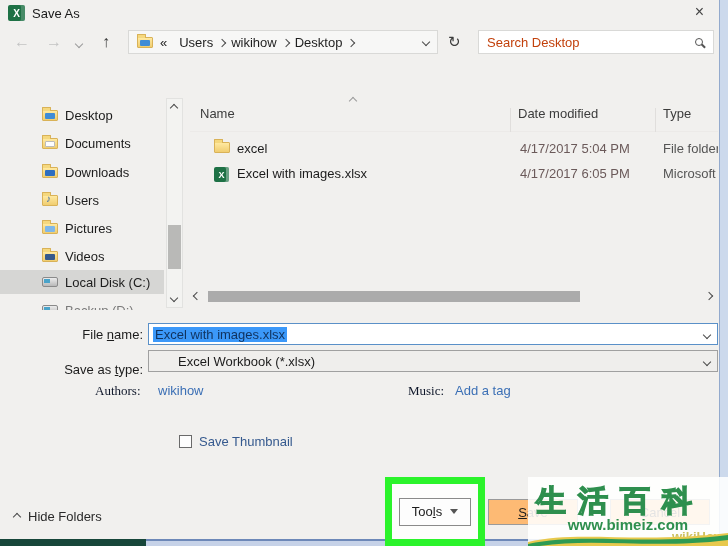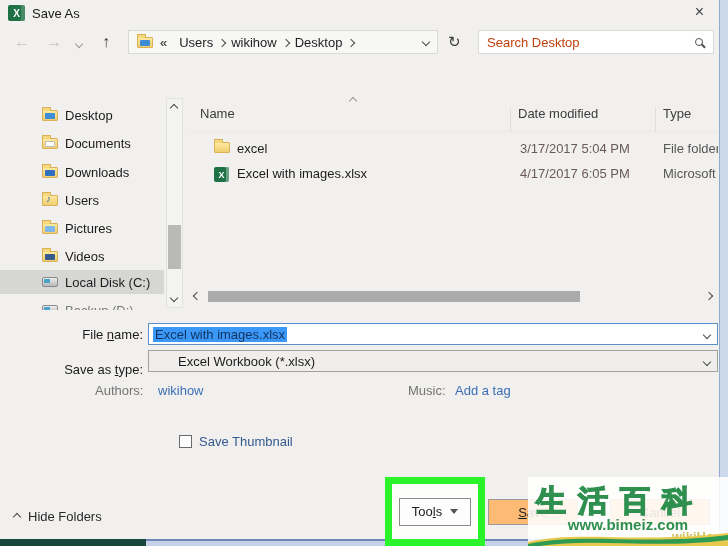--- a/index.html
+++ b/index.html
@@ -86,21 +86,21 @@
   .hs-thumb { position:absolute; left:18px; top:1px; width:372px; height:11px; background:#ababab; }
 
   
   .frm-label { position:absolute; text-align:right; color:#1c1c1c; }
   .u { text-decoration:underline; }
   .combo { position:absolute; left:148px; width:570px; height:22px; display:flex; align-items:center; padding:0 20px 0 4px; }
   .combo .dd { position:absolute; right:7px; top:8px; }
   .fname { top:323px; background:#fff; border:1px solid #5a90c8; }
   .fname .sel { background:#3b98f9; color:#10325e; padding:0 2px; }
   .ftype { top:350px; background:#efeeec; border:1px solid #a0a0a0; color:#1c1c1c;padding-left:29px; }
-  .meta-label { color:#737373; }
+  .meta-label { color:#0f172a;font-family:Liberation Serif, serif; }
   .link { color:#3b6fb5; }
   .authors-row { position:absolute; top:383px; left:0; width:718px; }
   .authors-row span { position:absolute; white-space:nowrap; }
   .cb-row { position:absolute; top:434px; left:179px; display:flex; align-items:center; }
   .cb { width:13px; height:13px; border:1px solid #6a6a6a; background:#fdfdfd; margin-right:7px; }
   .cb-label { color:#35598e; }
 
   
   .hidefolders { position:absolute; left:14px; top:509px; display:flex; align-items:center; color:#2a2a2a; }
   .hidefolders .chev { margin-right:8px; }
@@ -223,21 +223,21 @@
         <span class="col-name">Name</span>
         <span class="col-date">Date modified</span>
         <span class="col-type">Type</span>
         <span class="hdr-sep" style="left:320px"></span>
         <span class="hdr-sep" style="left:465px"></span>
       </div>
 
       <div class="fl-row" style="top:42px">
         <span class="fold row-icon"></span>
         <span class="row-name">excel</span>
-        <span class="row-date">3/17/2017 5:04 PM</span>
+        <span class="row-date">4/17/2017 5:04 PM</span>
         <span class="row-type">File folder</span>
       </div>
       <div class="fl-row" style="top:67px">
         <span class="xlsx-ic row-icon">X</span>
         <span class="row-name">Excel with images.xlsx</span>
         <span class="row-date">4/17/2017 6:05 PM</span>
         <span class="row-type">Microsoft</span>
       </div>
     </div>
 

